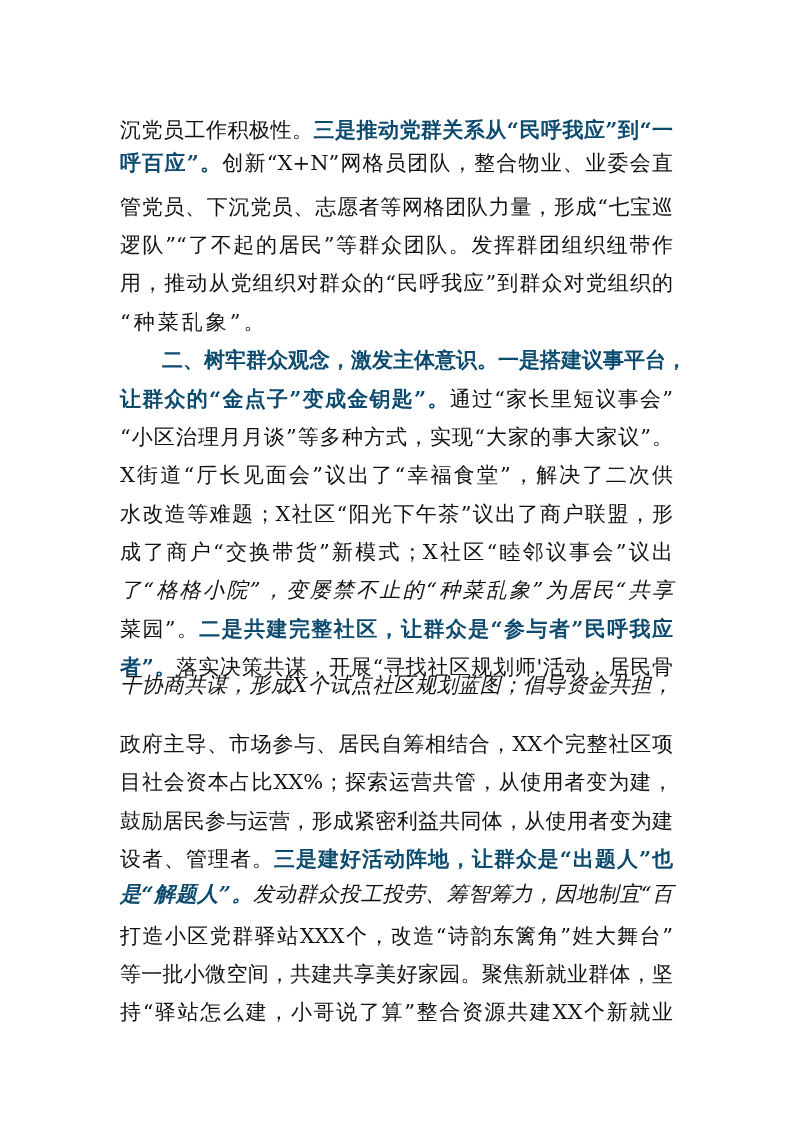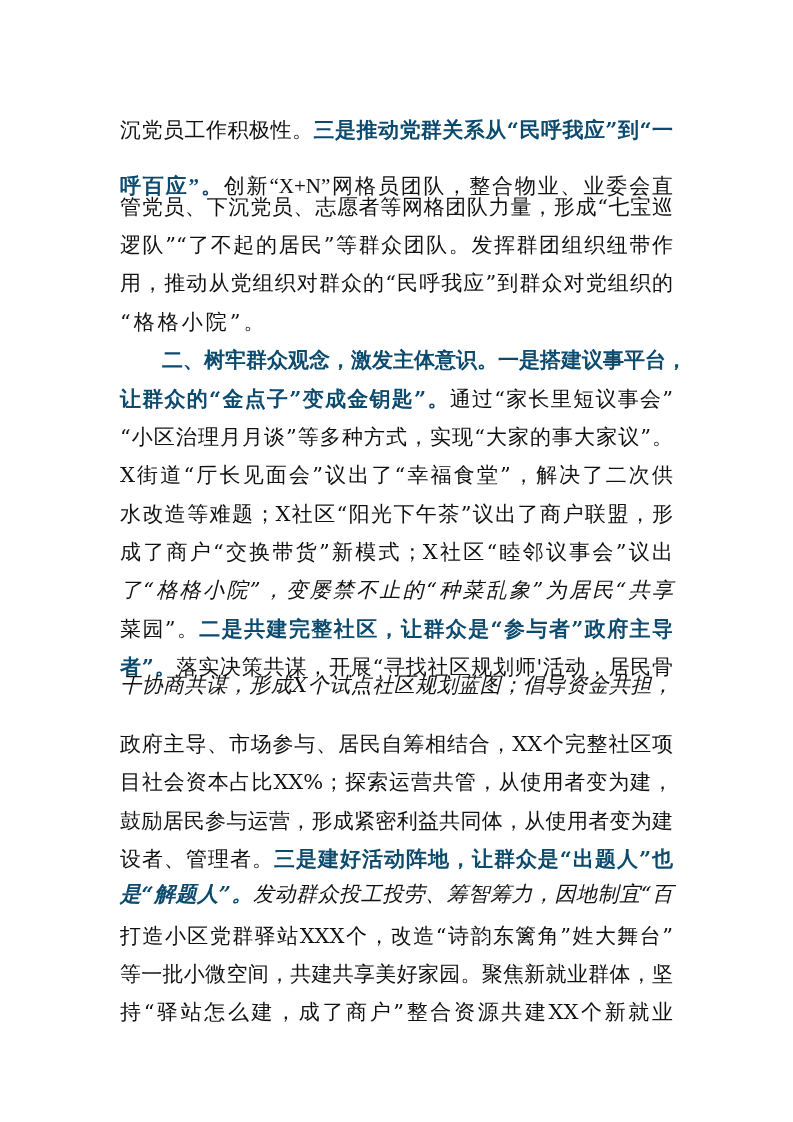--- a/index.html
+++ b/index.html
@@ -25,37 +25,37 @@
   .line.indent { left: 162px; width: 511px; }
   .seg { font-weight: normal; margin-top: 32px; }
   .seg.b { font-weight: bold; color: #0c4a6e; }
 </style>
 </head>
 <body>
 
 <div class="page">
   <div id="text-body">
       <div class="line" style="top: 111px;"><span class="seg">沉党员工作积极性。</span><span class="seg b">三是推动党群关系从“民呼我应”到“一</span></div>
-      <div class="line" style="top: 167px; font-family: Liberation Serif, serif;"><span class="seg b">呼百应”。</span><span class="seg">创新“X+N”网格员团队，整合物业、业委会直</span></div>
+      <div class="line" style="top: 144px;"><span class="seg b">呼百应”。</span><span class="seg">创新“X+N”网格员团队，整合物业、业委会直</span></div>
       <div class="line" style="top: 187.7px;"><span class="seg">管党员、下沉党员、志愿者等网格团队力量，形成“七宝巡</span></div>
       <div class="line" style="top: 226.1px;"><span class="seg">逻队”“了不起的居民”等群众团队。发挥群团组织纽带作</span></div>
       <div class="line" style="top: 264.4px;"><span class="seg">用，推动从党组织对群众的“民呼我应”到群众对党组织的</span></div>
-      <div class="line last" style="top: 302.8px;"><span class="seg">“格格小院”。</span></div>
+      <div class="line last" style="top: 302.8px;"><span class="seg">“种菜乱象”。</span></div>
       <div class="line indent" style="top: 341.2px;"><span class="seg b">二、树牢群众观念，激发主体意识。一是搭建议事平台，</span></div>
       <div class="line" style="top: 379.5px;"><span class="seg b">让群众的“金点子”变成金钥匙”。</span><span class="seg">通过“家长里短议事会”</span></div>
       <div class="line" style="top: 417.9px;"><span class="seg">“小区治理月月谈”等多种方式，实现“大家的事大家议”。</span></div>
       <div class="line" style="top: 456.2px;"><span class="seg">X街道“厅长见面会”议出了“幸福食堂”，解决了二次供</span></div>
       <div class="line" style="top: 494.6px;"><span class="seg">水改造等难题；X社区“阳光下午茶”议出了商户联盟，形</span></div>
       <div class="line" style="top: 533px;"><span class="seg">成了商户“交换带货”新模式；X社区“睦邻议事会”议出</span></div>
       <div class="line" style="top: 571.3px; font-style: italic;"><span class="seg">了“格格小院”，变屡禁不止的“种菜乱象”为居民“共享</span></div>
-      <div class="line" style="top: 609.7px;"><span class="seg">菜园”。</span><span class="seg b">二是共建完整社区，让群众是“参与者”政府主导</span></div>
+      <div class="line" style="top: 609.7px;"><span class="seg">菜园”。</span><span class="seg b">二是共建完整社区，让群众是“参与者”民呼我应</span></div>
       <div class="line" style="top: 648px;"><span class="seg b">者”。</span><span class="seg">落实决策共谋，开展“寻找社区规划师'活动，居民骨</span></div>
       <div class="line" style="top: 666px; font-style: italic;"><span class="seg">干协商共谋，形成X个试点社区规划蓝图；倡导资金共担，</span></div>
       <div class="line" style="top: 724.8px;"><span class="seg">政府主导、市场参与、居民自筹相结合，XX个完整社区项</span></div>
       <div class="line" style="top: 763.1px;"><span class="seg">目社会资本占比XX%；探索运营共管，从使用者变为建，</span></div>
       <div class="line" style="top: 801.5px;"><span class="seg">鼓励居民参与运营，形成紧密利益共同体，从使用者变为建</span></div>
       <div class="line" style="top: 839.8px;"><span class="seg">设者、管理者。</span><span class="seg b">三是建好活动阵地，让群众是“出题人”也</span></div>
       <div class="line" style="top: 875px; font-style: italic;"><span class="seg b">是“解题人”。</span><span class="seg">发动群众投工投劳、筹智筹力，因地制宜“百</span></div>
       <div class="line" style="top: 916.6px;"><span class="seg">打造小区党群驿站XXX个，改造“诗韵东篱角”姓大舞台”</span></div>
       <div class="line" style="top: 954.9px;"><span class="seg">等一批小微空间，共建共享美好家园。聚焦新就业群体，坚</span></div>
-      <div class="line" style="top: 993.3px;"><span class="seg">持“驿站怎么建，成了商户”整合资源共建XX个新就业</span></div>
+      <div class="line" style="top: 993.3px;"><span class="seg">持“驿站怎么建，小哥说了算”整合资源共建XX个新就业</span></div>
     </div>
 </div>
 
 </body></html>

